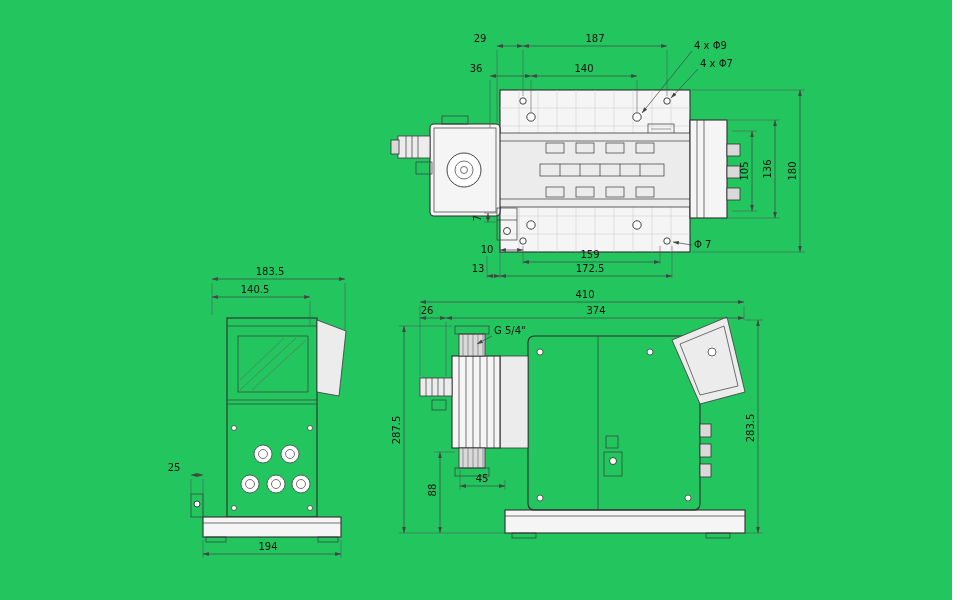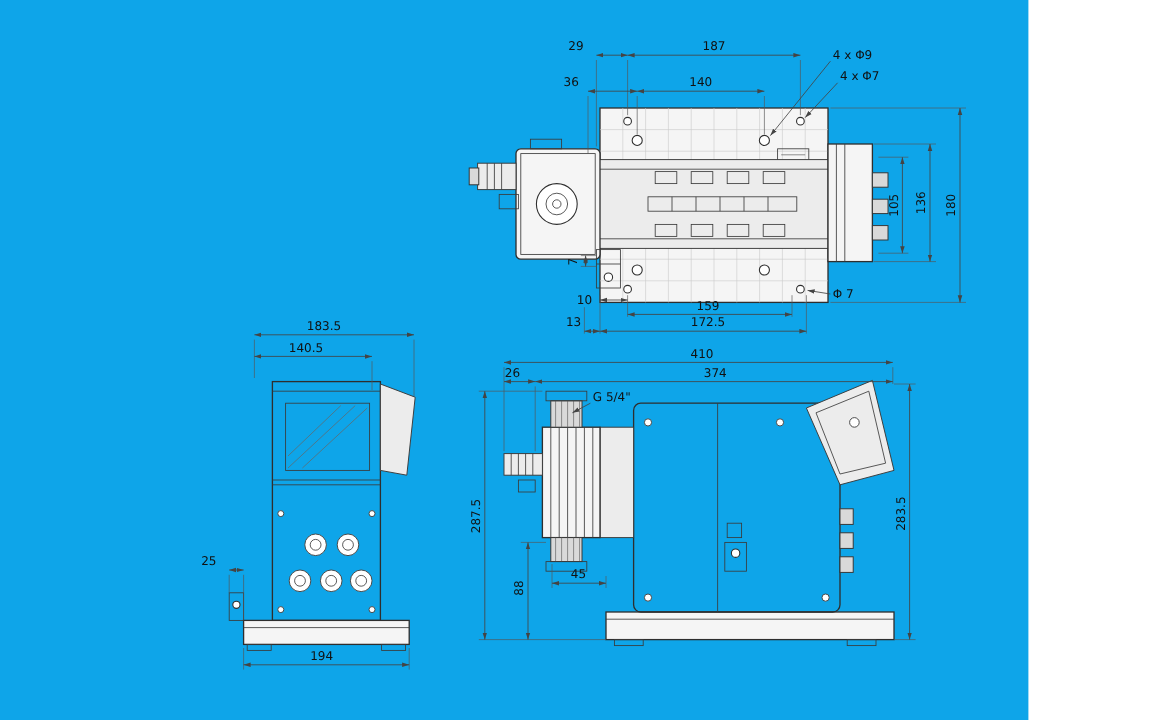--- a/index.html
+++ b/index.html
@@ -1,16 +1,16 @@
 <!DOCTYPE html>
 <html><head>
 <meta charset="utf-8">
 <style>
   html,body{margin:0;padding:0;background:#ffffff;}
-  .canvas{position:relative;width:857px;height:600px;background:#0ea5e9;overflow:hidden;
+  .canvas{position:relative;width:952px;height:600px;background:#22c55e;overflow:hidden;
           font-family:"DejaVu Sans",sans-serif;}
   svg{position:absolute;left:0;top:0;}
   .ol{fill:none;stroke:#2e2e2e;stroke-width:1.1;}
   .ol2{fill:none;stroke:#3a3a3a;stroke-width:.7;}
   .fillL{fill:#f5f5f5;stroke:#2e2e2e;stroke-width:1.1;}
   .fillM{fill:#ececec;stroke:#3a3a3a;stroke-width:.8;}
   .dark{fill:#d9d9d9;stroke:#333;stroke-width:.8;}
   .grid line{stroke:#c9c9c9;stroke-width:.5;}
   .dim{stroke:#444;stroke-width:.7;fill:none;}
   .ext{stroke:#555;stroke-width:.55;fill:none;}

